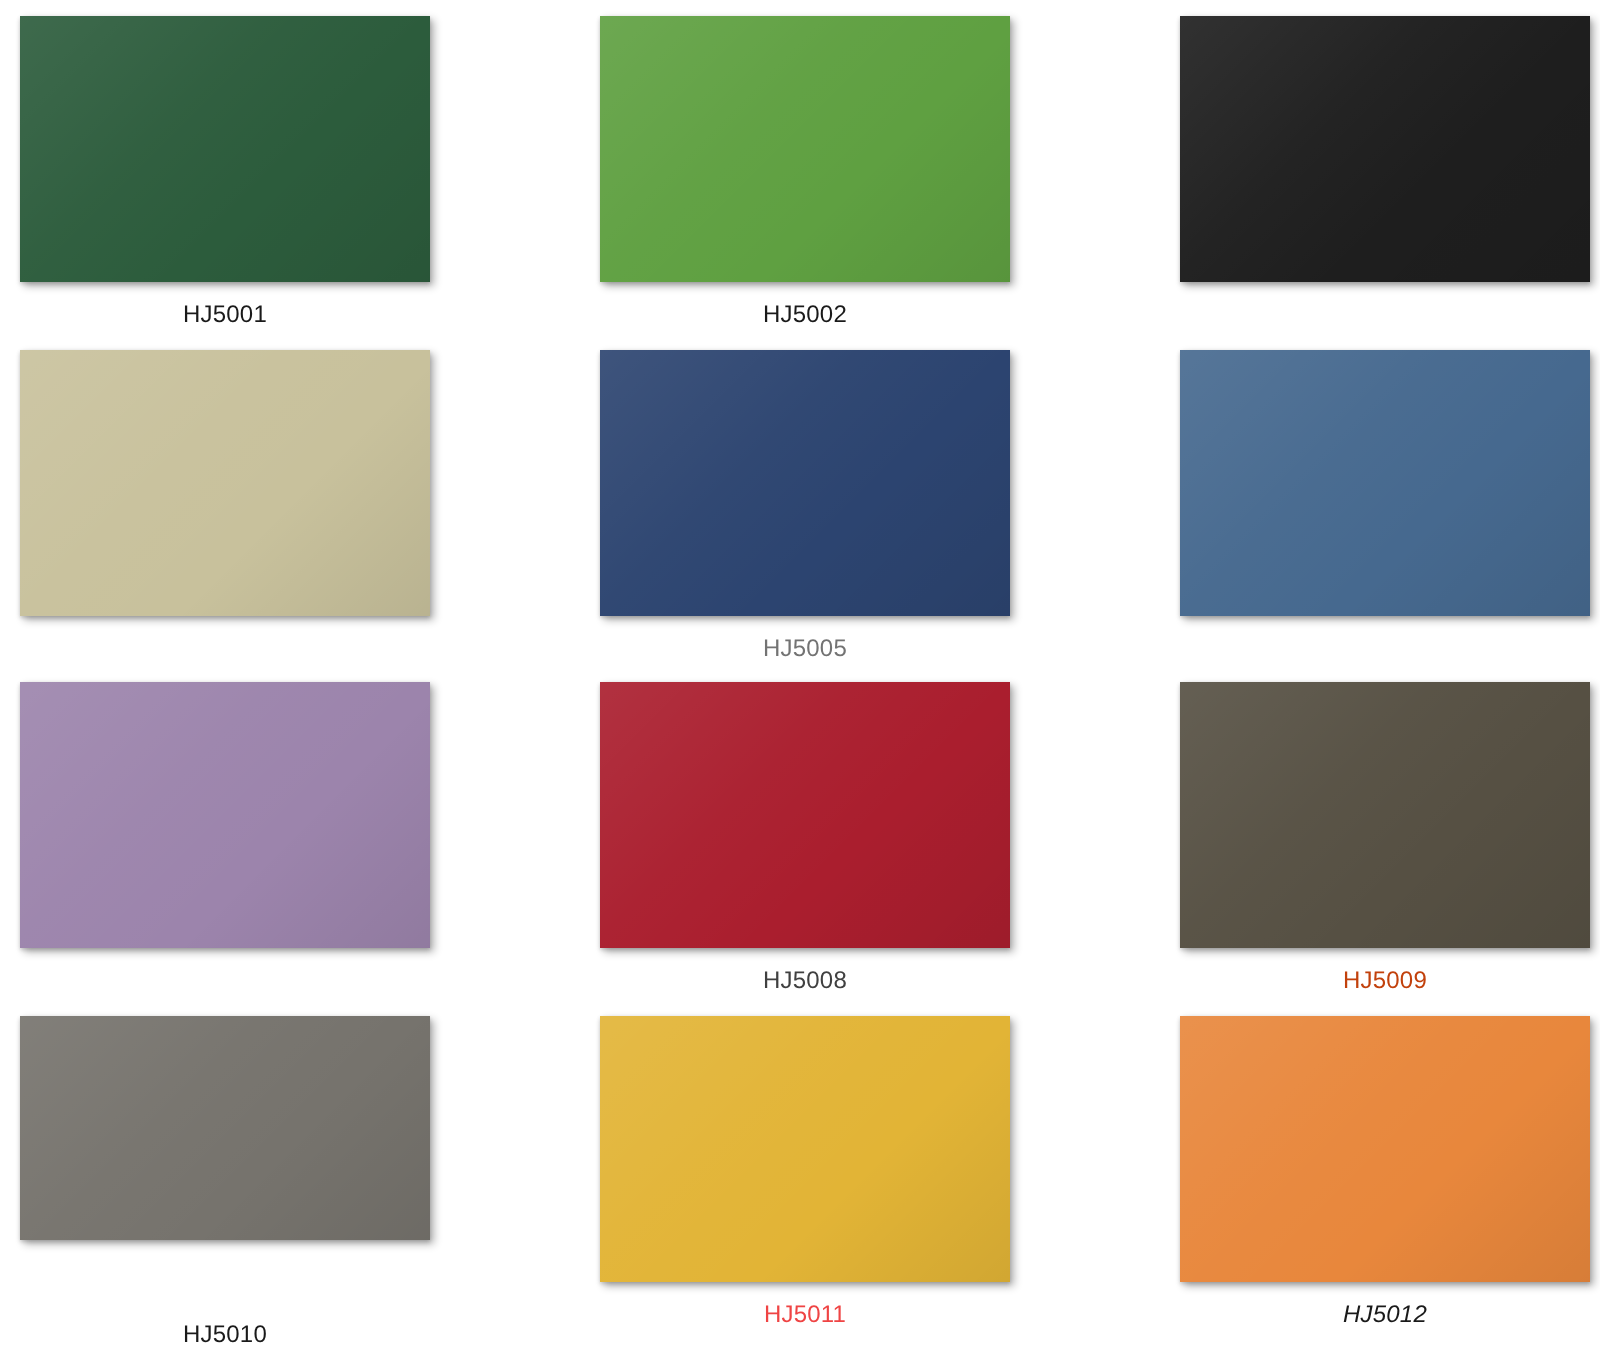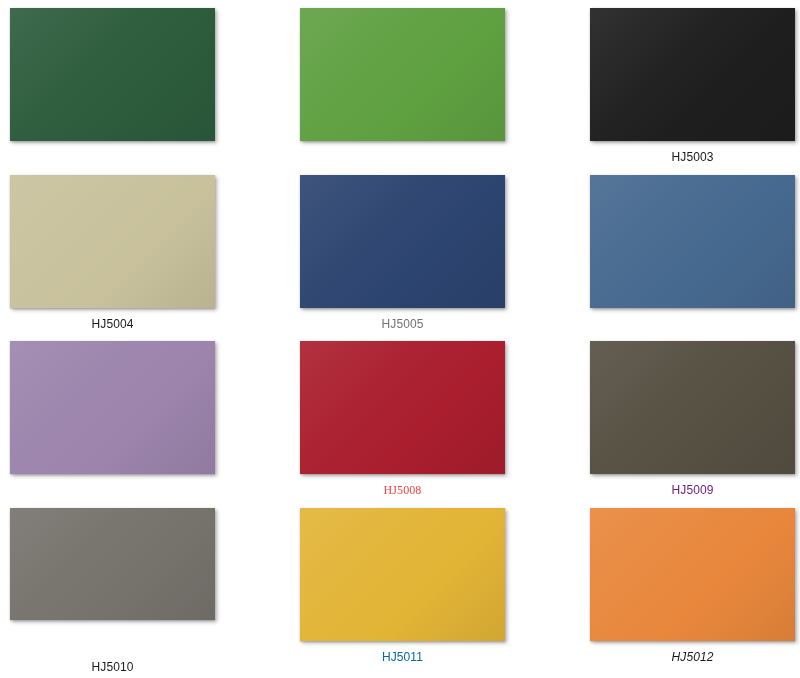--- a/index.html
+++ b/index.html
@@ -71,55 +71,55 @@
     letter-spacing: 0.1px;
     white-space: nowrap;
   }
 </style>
 </head>
 <body style="background-color: rgb(255, 255, 255);">
 
 <div id="swatch-grid">
     <div class="swatch-cell">
       <div class="swatch-chip" style="background-color: rgb(44, 92, 60);"></div>
+      <div class="swatch-label" style="color: rgb(26, 26, 26);">HJ5001</div>
     </div>
     <div class="swatch-cell">
       <div class="swatch-chip" style="background-color: rgb(95, 160, 65);"></div>
+      <div class="swatch-label" style="color: rgb(26, 26, 26);">HJ5002</div>
     </div>
     <div class="swatch-cell">
       <div class="swatch-chip" style="background-color: rgb(30, 30, 30);"></div>
-      <div class="swatch-label" style="color: rgb(26, 26, 26);">HJ5003</div>
     </div>
     <div class="swatch-cell">
       <div class="swatch-chip" style="background-color: rgb(200, 193, 156);"></div>
-      <div class="swatch-label" style="color: rgb(26, 26, 26);">HJ5004</div>
     </div>
     <div class="swatch-cell">
       <div class="swatch-chip" style="background-color: rgb(44, 68, 112);"></div>
       <div class="swatch-label" style="color: #737373;">HJ5005</div>
     </div>
     <div class="swatch-cell">
       <div class="swatch-chip" style="background-color: rgb(70, 105, 143);"></div>
     </div>
     <div class="swatch-cell">
       <div class="swatch-chip" style="background-color: rgb(156, 132, 172);"></div>
     </div>
     <div class="swatch-cell">
       <div class="swatch-chip" style="background-color: rgb(170, 30, 46);"></div>
-      <div class="swatch-label" style="color: #ef4444; font-family: Liberation Serif, serif;">HJ5008</div>
+      <div class="swatch-label" style="color: #404040;">HJ5008</div>
     </div>
     <div class="swatch-cell">
       <div class="swatch-chip" style="background-color: rgb(86, 80, 67);"></div>
-      <div class="swatch-label" style="color: #701a75;">HJ5009</div>
+      <div class="swatch-label" style="color: #c2410c;">HJ5009</div>
     </div>
     <div class="swatch-cell">
       <div class="swatch-chip" style="background-color: rgb(118, 115, 109);"></div>
       <div class="swatch-label" style="color: rgb(26, 26, 26); margin-top: 40px;">HJ5010</div>
     </div>
     <div class="swatch-cell">
       <div class="swatch-chip" style="background-color: rgb(226, 180, 54);"></div>
-      <div class="swatch-label" style="color: #0369a1;">HJ5011</div>
+      <div class="swatch-label" style="color: #ef4444;">HJ5011</div>
     </div>
     <div class="swatch-cell">
       <div class="swatch-chip" style="background-color: rgb(232, 135, 60);"></div>
       <div class="swatch-label" style="color: rgb(26, 26, 26); font-style: italic;">HJ5012</div>
     </div>
   </div>
 
 </body></html>

